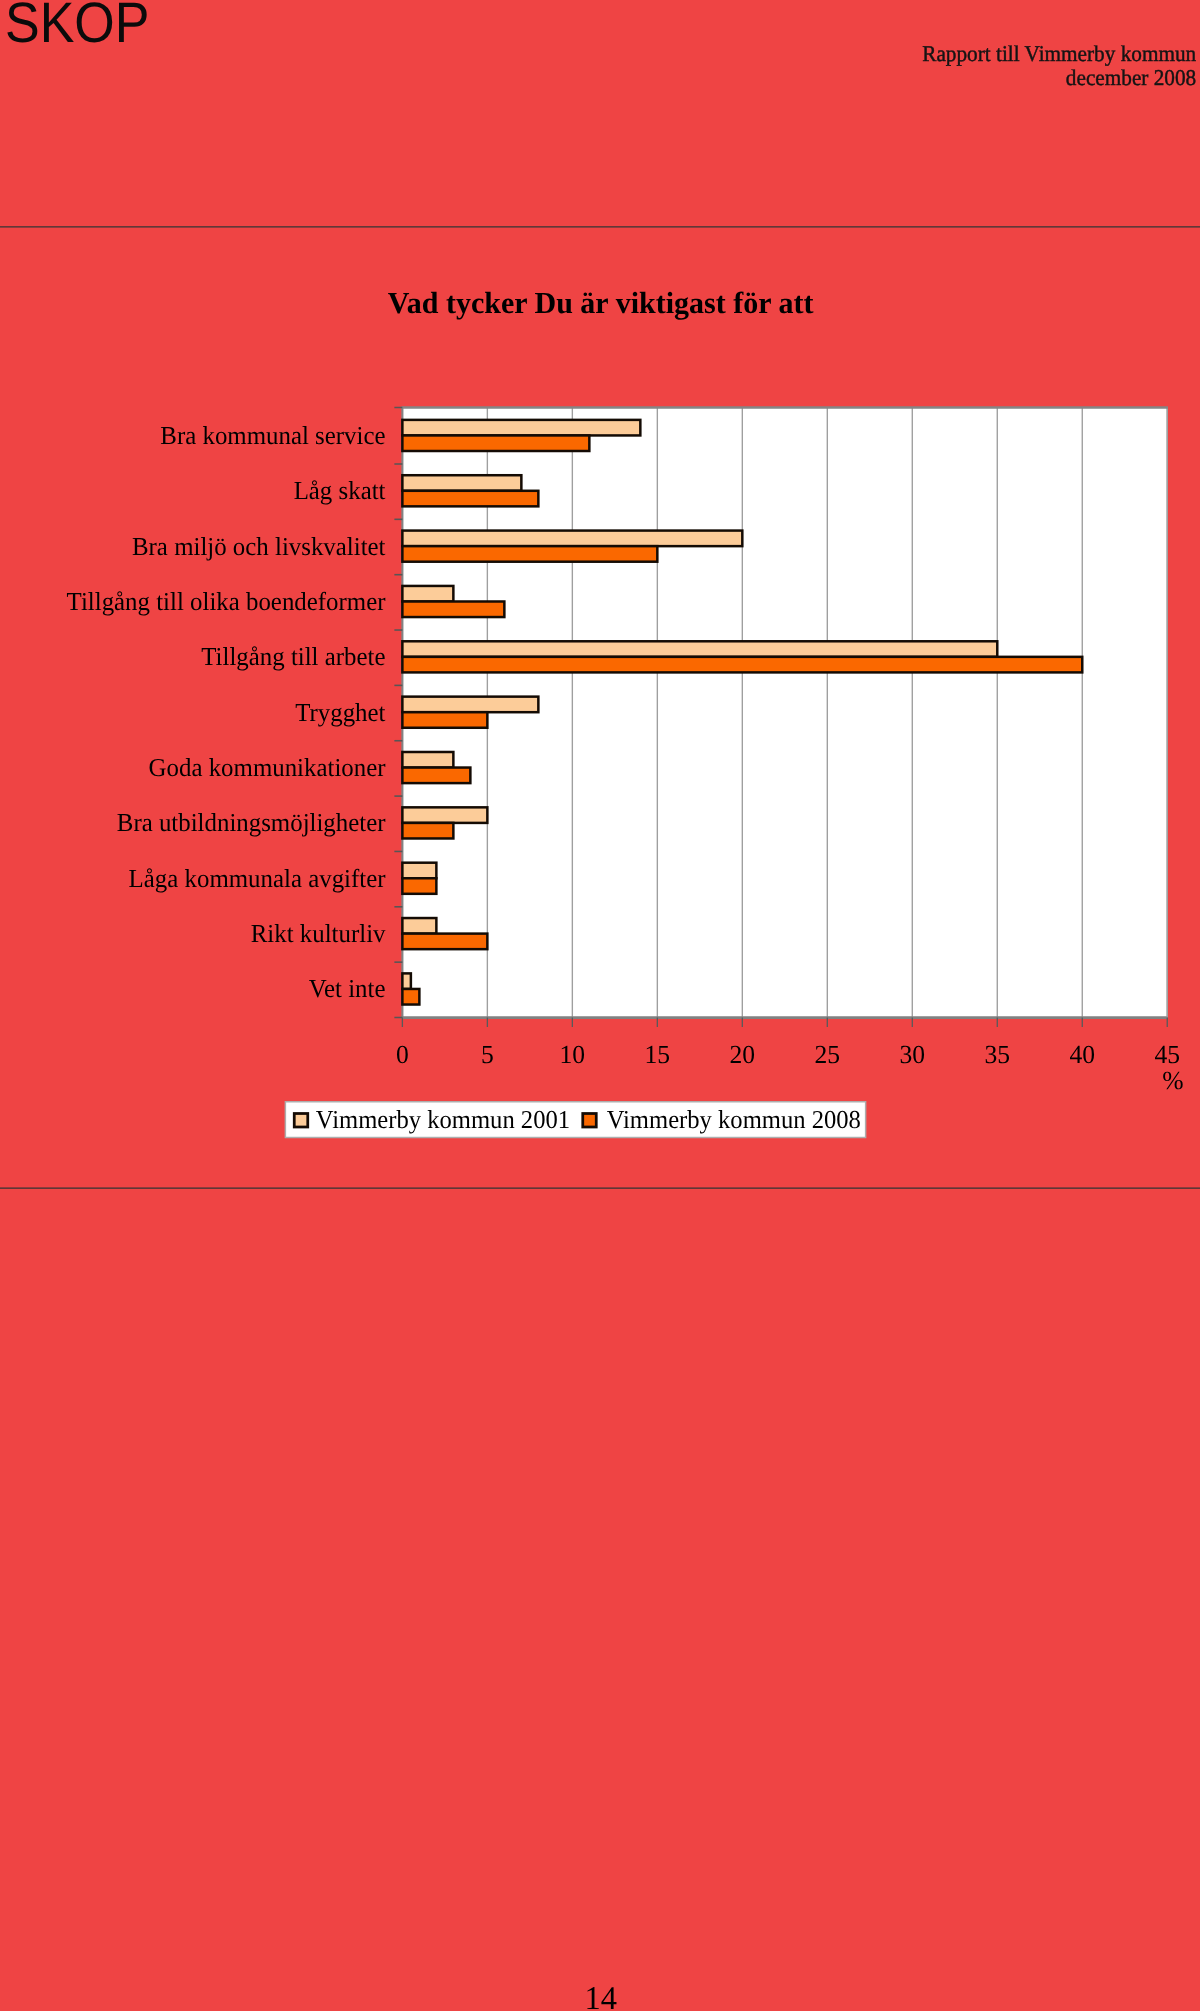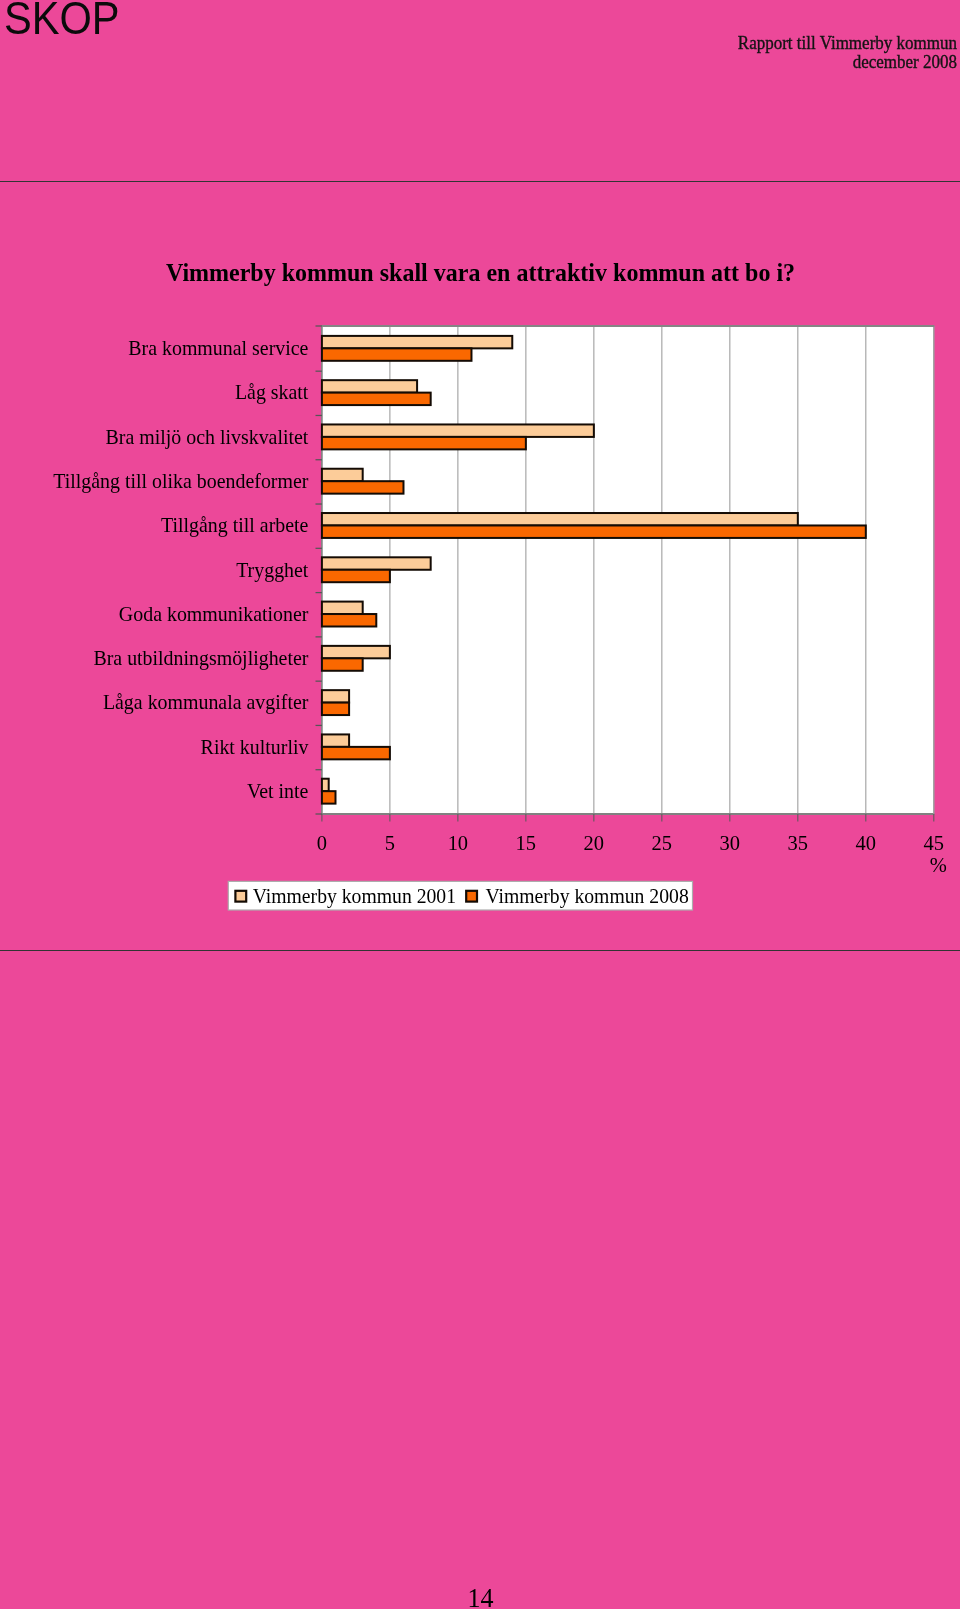--- a/index.html
+++ b/index.html
@@ -2,21 +2,21 @@
 <html><head>
 <meta charset="utf-8">
 <title>SKOP rapport</title>
 <style>
   *{-webkit-font-smoothing:antialiased;}
   
   #aa-layer{position:absolute;left:0;top:0;width:1px;height:1px;
             mix-blend-mode:multiply;background:transparent;pointer-events:none;}
   html,body{margin:0;padding:0;background:#fff;}
   body{width:960px;height:1609px;font-family:"Liberation Serif",serif;color:#000;}
-  .page{position:relative;width:960px;height:1609px;overflow:hidden;background:#ec4899;}
+  .page{position:relative;width:960px;height:1609px;overflow:hidden;background:#ef4444;}
   #logo{position:absolute;left:4px;top:-4px;font-family:"Liberation Sans",sans-serif;
         font-size:44px;line-height:44px;font-weight:400;color:#0b0b0b;
         transform:scale(0.945,1.035);transform-origin:0 0;white-space:nowrap;}
   #hdr{position:absolute;right:3px;top:33.5px;text-align:right;font-size:17px;
        font-weight:normal;line-height:18px;color:#141414;white-space:nowrap;
        transform:scaleY(1.06);transform-origin:100% 0;
        -webkit-text-stroke:0.34px #141414;}
   .rule{position:absolute;left:0;width:960px;height:0;}
   #hdr-rule{top:180.6px;border-top:1.4px solid #343434;}
   #foot-rule{top:949.8px;border-top:1.5px solid #333333;}
@@ -39,22 +39,22 @@
 
   <div id="logo">SKOP</div>
 
   <div id="hdr">
     <div>Rapport till Vimmerby kommun</div>
     <div>december 2008</div>
   </div>
 
   <div id="hdr-rule" class="rule"></div>
 
-  <div id="title-l2" class="ttl">
-    <span>Vimmerby kommun skall vara en attraktiv kommun att bo i?</span>
+  <div id="title-l1" class="ttl">
+    <span>Vad tycker Du är viktigast för att</span>
   </div>
 
   <svg id="chartsvg" width="960" height="650" viewBox="0 0 960 650">
       <rect x="321.9" y="26" width="611.9" height="488" fill="#ffffff"></rect>
       <g>
         <line x1="389.88888888888886" y1="26" x2="389.88888888888886" y2="514" stroke="#9F9F9F" stroke-width="1.1"></line>
         <line x1="457.87777777777774" y1="26" x2="457.87777777777774" y2="514" stroke="#9F9F9F" stroke-width="1.1"></line>
         <line x1="525.8666666666666" y1="26" x2="525.8666666666666" y2="514" stroke="#9F9F9F" stroke-width="1.1"></line>
         <line x1="593.8555555555555" y1="26" x2="593.8555555555555" y2="514" stroke="#9F9F9F" stroke-width="1.1"></line>
         <line x1="661.8444444444444" y1="26" x2="661.8444444444444" y2="514" stroke="#9F9F9F" stroke-width="1.1"></line>

